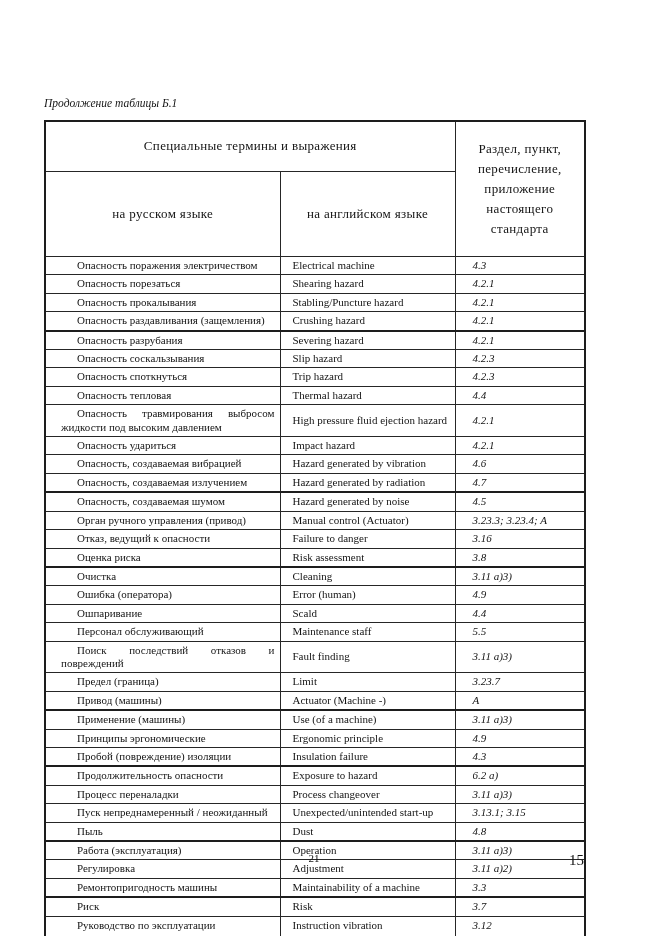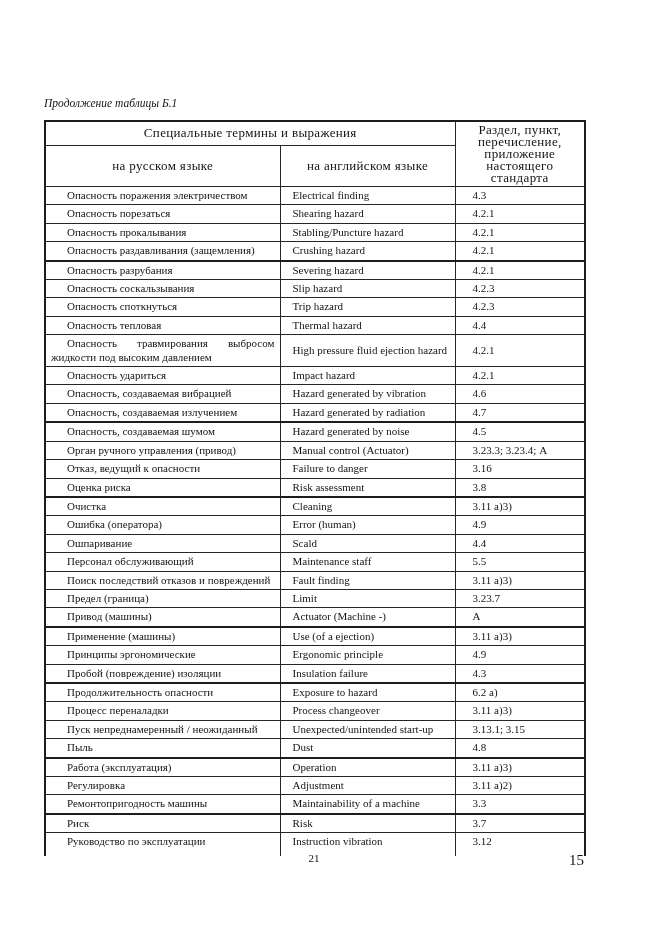--- a/index.html
+++ b/index.html
@@ -63,44 +63,45 @@
     vertical-align: middle;
   }
   th.sub-h {
     height: 33px;
     border-bottom: 2px solid #1d1d1d;
     vertical-align: middle;
   }
   th.ref-h {
     border-bottom: 2px solid #1d1d1d;
     vertical-align: middle;
-    line-height: 12px;
-    padding: 2px 6px;
+    line-height: 20px;
+    padding: 17px 6px;
   }
 
   tbody td {
     font-size: 11px;
     line-height: 13.4px;
     vertical-align: middle;
     padding-top: 2px;
     padding-bottom: 2px;
   }
   td.ru {
     text-align: justify;
-    padding-left: 5px;
+    padding-left: 15px;
     padding-right: 5px;
     text-indent: 16px;
   }
   td.en {
     padding-left: 12px;
     padding-right: 4px;
   }
   td.ref {
     padding-left: 17px;
     padding-right: 4px;
+    font-style: italic;
   }
 
   
   tbody tr:nth-child(4)  td,
   tbody tr:nth-child(12) td,
   tbody tr:nth-child(16) td,
   tbody tr:nth-child(23) td,
   tbody tr:nth-child(26) td,
   tbody tr:nth-child(30) td,
   tbody tr:nth-child(33) td { border-bottom-width: 2px; border-bottom-color: #1d1d1d; }
@@ -145,21 +146,21 @@
         <th class="ref-h" rowspan="2">Раздел, пункт, перечисление, приложение настоящего стандарта</th>
       </tr>
       <tr>
         <th class="sub-h">на русском языке</th>
         <th class="sub-h">на английском языке</th>
       </tr>
     </thead>
     <tbody id="rows">
         <tr>
           <td class="ru">Опасность поражения электричеством</td>
-          <td class="en">Electrical finding</td>
+          <td class="en">Electrical machine</td>
           <td class="ref">4.3</td>
         </tr>
         <tr>
           <td class="ru">Опасность порезаться</td>
           <td class="en">Shearing hazard</td>
           <td class="ref">4.2.1</td>
         </tr>
         <tr>
           <td class="ru">Опасность прокалывания</td>
           <td class="en">Stabling/Puncture hazard</td>
@@ -260,21 +261,21 @@
           <td class="en">Limit</td>
           <td class="ref">3.23.7</td>
         </tr>
         <tr>
           <td class="ru">Привод (машины)</td>
           <td class="en">Actuator (Machine -)</td>
           <td class="ref">А</td>
         </tr>
         <tr>
           <td class="ru">Применение (машины)</td>
-          <td class="en">Use (of a ejection)</td>
+          <td class="en">Use (of a machine)</td>
           <td class="ref">3.11 а)3)</td>
         </tr>
         <tr>
           <td class="ru">Принципы эргономические</td>
           <td class="en">Ergonomic principle</td>
           <td class="ref">4.9</td>
         </tr>
         <tr>
           <td class="ru">Пробой (повреждение) изоляции</td>
           <td class="en">Insulation failure</td>

